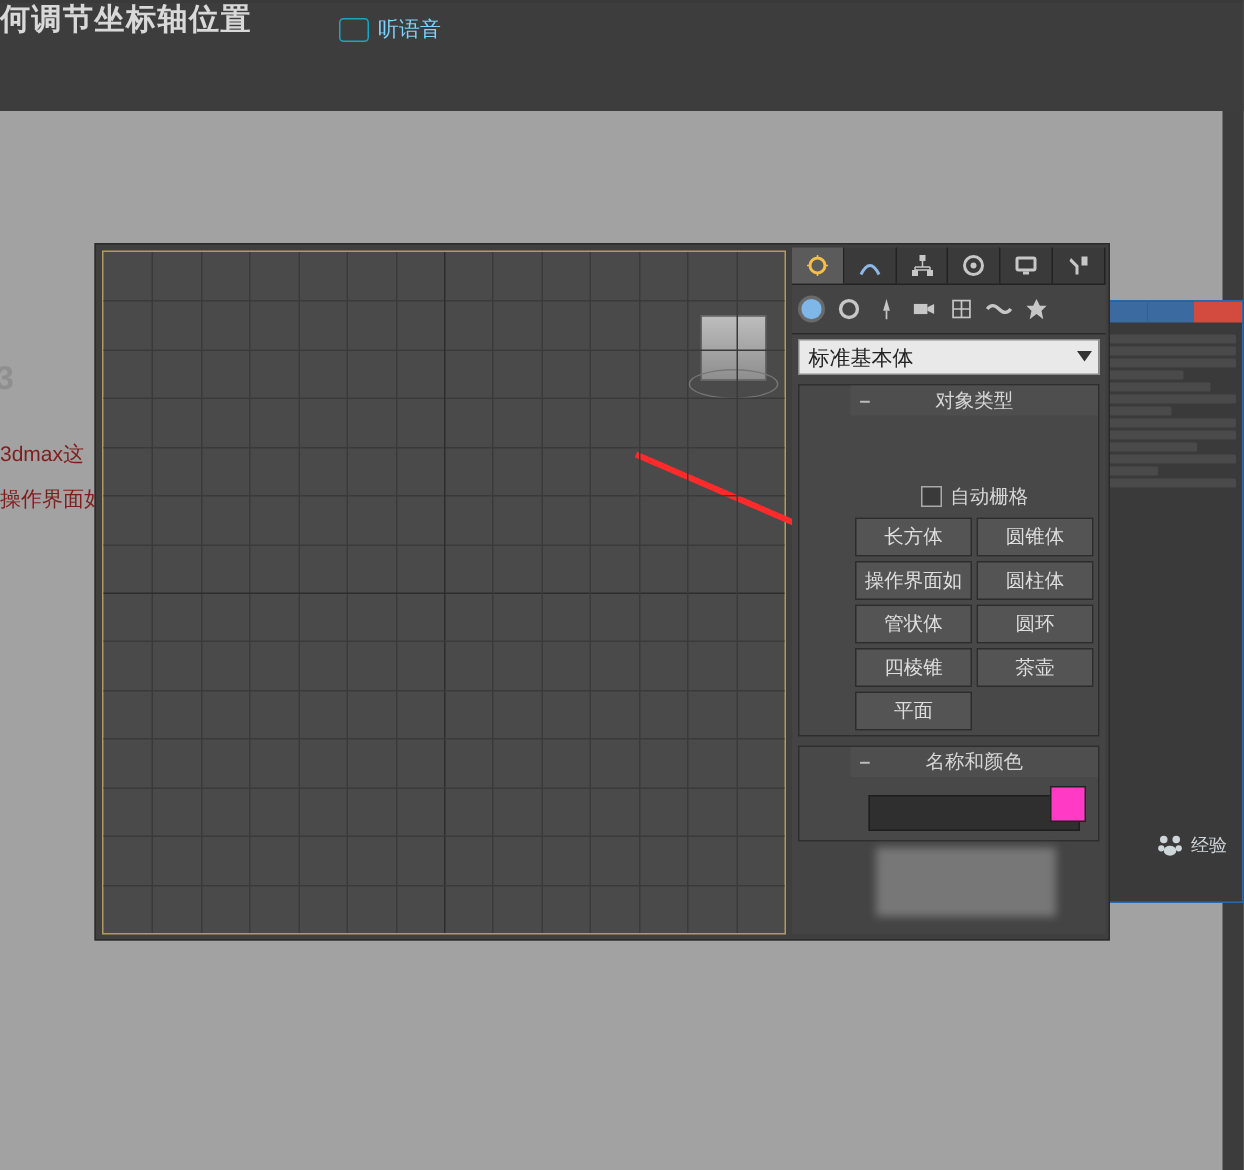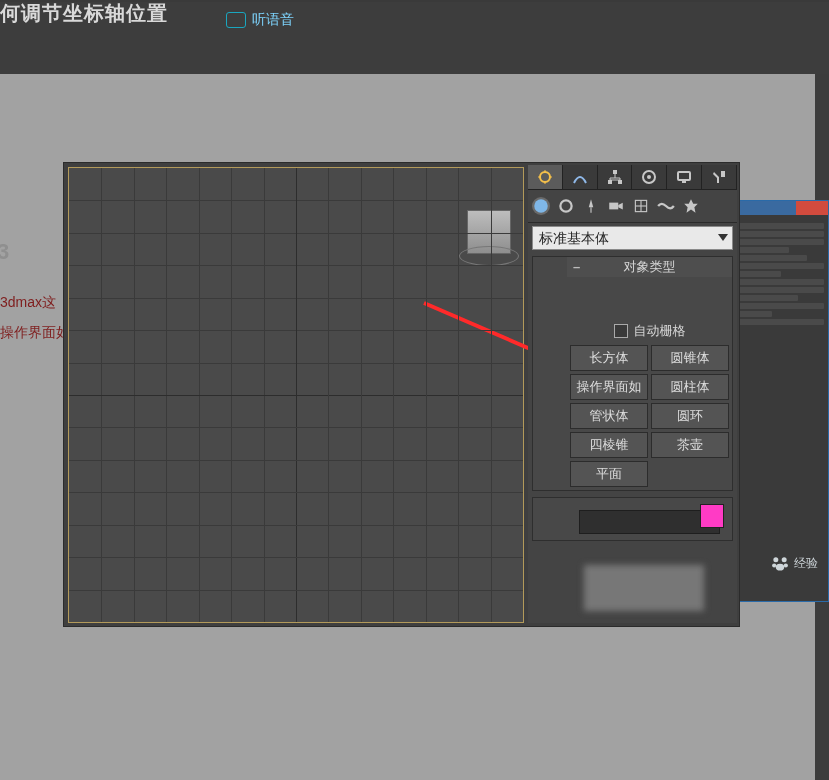--- a/index.html
+++ b/index.html
@@ -275,20 +275,21 @@
         <div class="obj-btn">
             <span>茶壶</span>
           </div>
         <div class="obj-btn">
             <span>平面</span>
           </div>
       </div>
     </div>
 
     <div class="rollout">
+      <div class="roll-head"><span>名称和颜色</span></div>
       <div class="name-row">
         <div class="name-input"></div>
         <div class="color-swatch" style="top:6px"></div>
       </div>
     </div>
   </div>
 
   <div class="blur-block"></div>
 </div>
 

